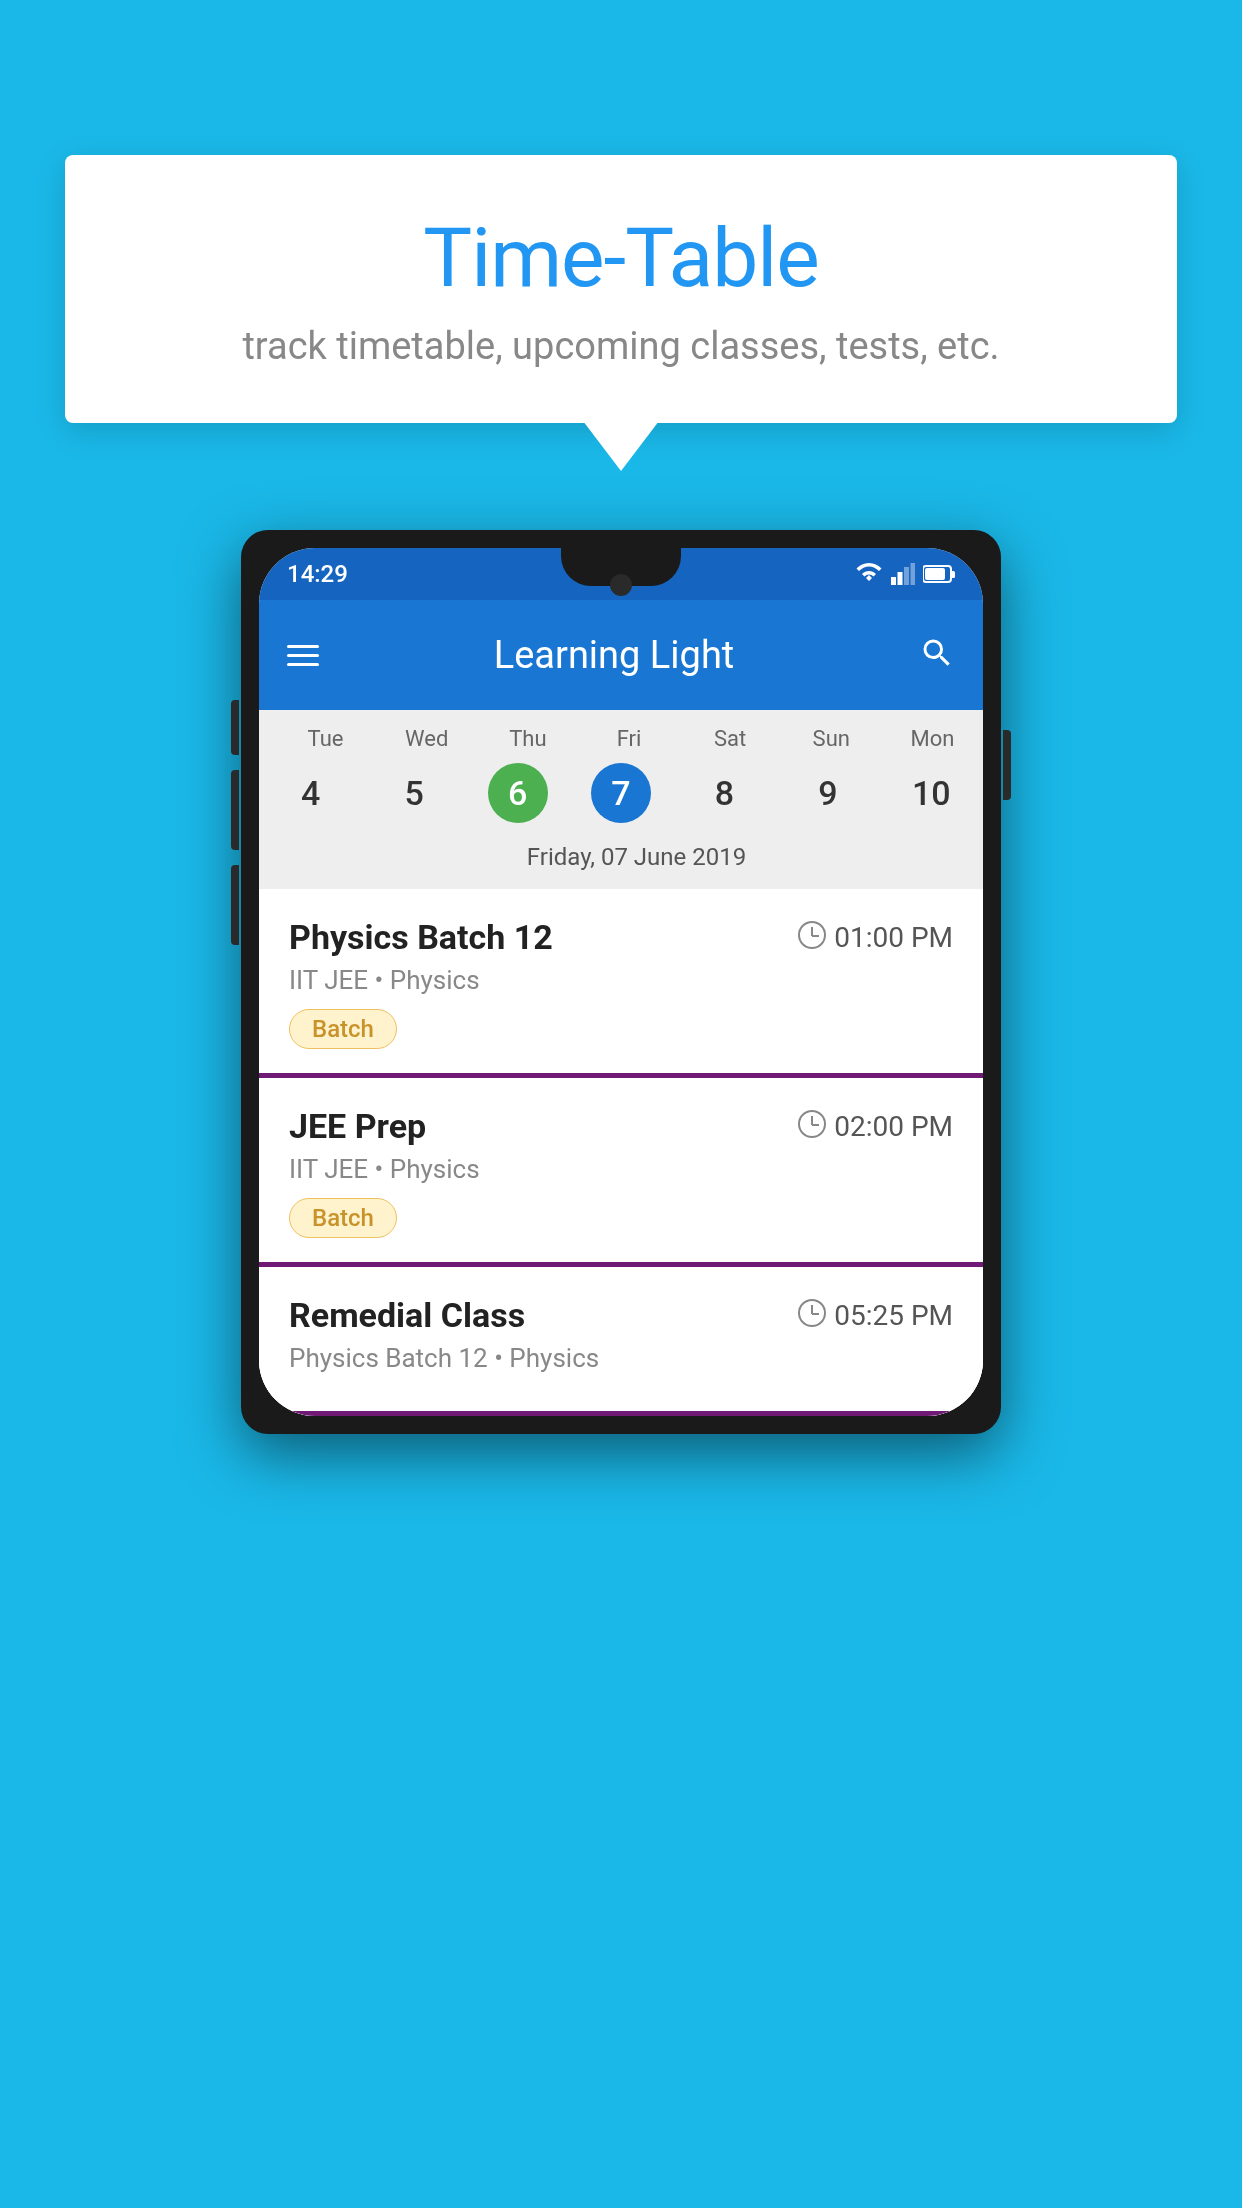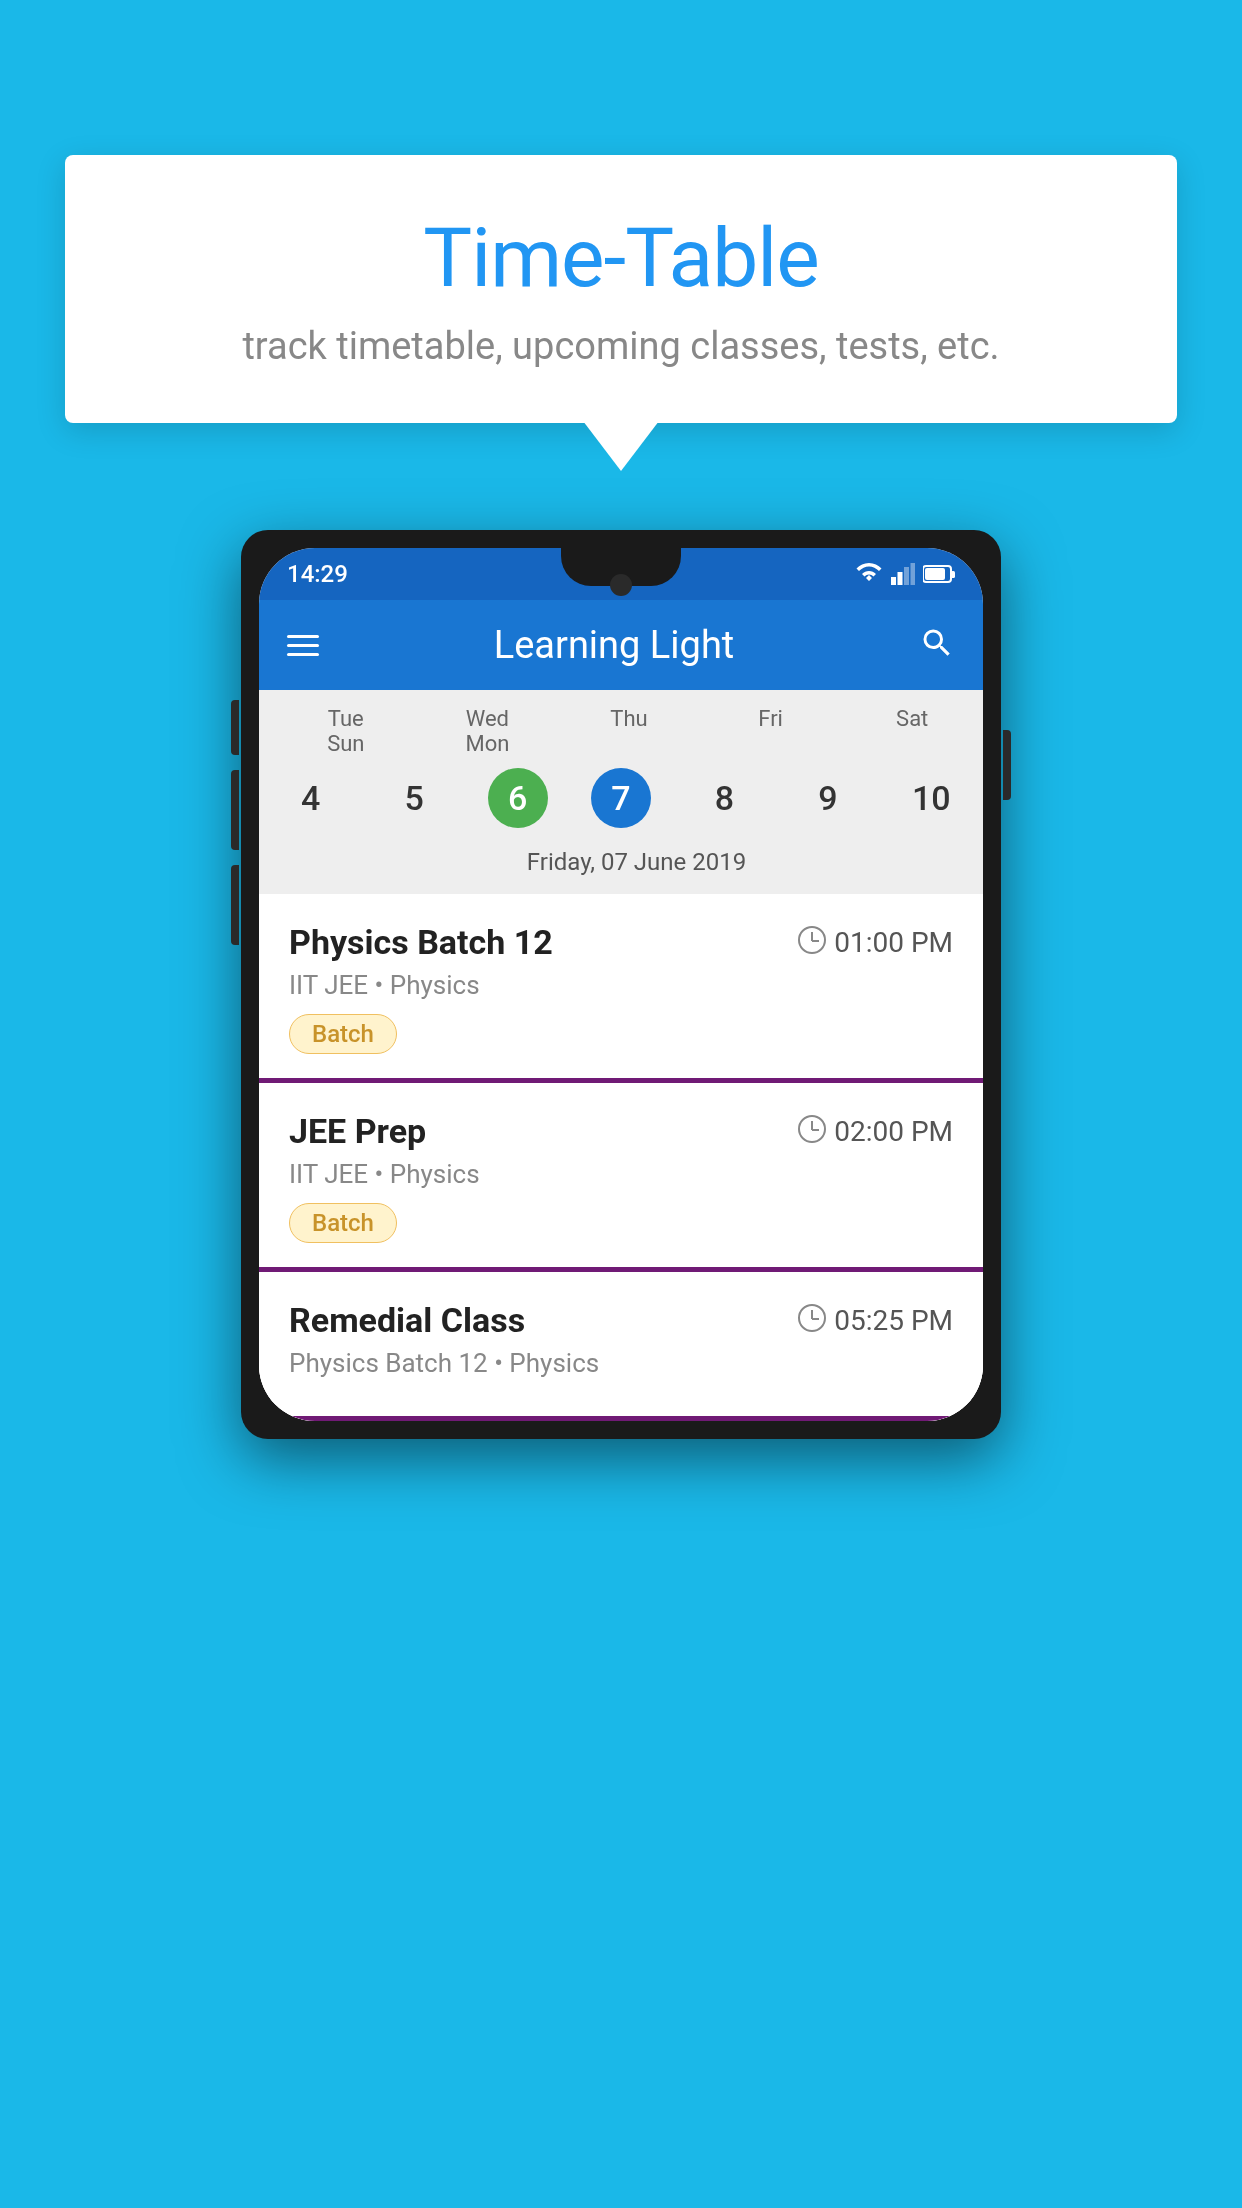--- a/index.html
+++ b/index.html
@@ -124,21 +124,21 @@
       gap: 8px;
     }
 
     .status-icons svg {
       fill: white;
     }
 
     
     .app-bar {
       background: #1976D2;
-      height: 90px;
+      height: 110px;
       display: flex;
       align-items: center;
       padding: 0 28px;
       justify-content: space-between;
     }
 
     .app-bar-title {
       color: white;
       font-size: 38px;
       font-weight: 400;
@@ -163,21 +163,21 @@
     }
 
     
     .calendar-container {
       background: #eeeeee;
       padding: 0;
     }
 
     .day-headers {
       display: grid;
-      grid-template-columns: repeat(5, 1fr);
+      grid-template-columns: repeat(7, 1fr);
       background: #eeeeee;
       padding: 16px 0 8px 16px;
     }
 
     .day-header {
       text-align: center;
       font-size: 22px;
       color: #666;
       font-weight: 400;
     }

